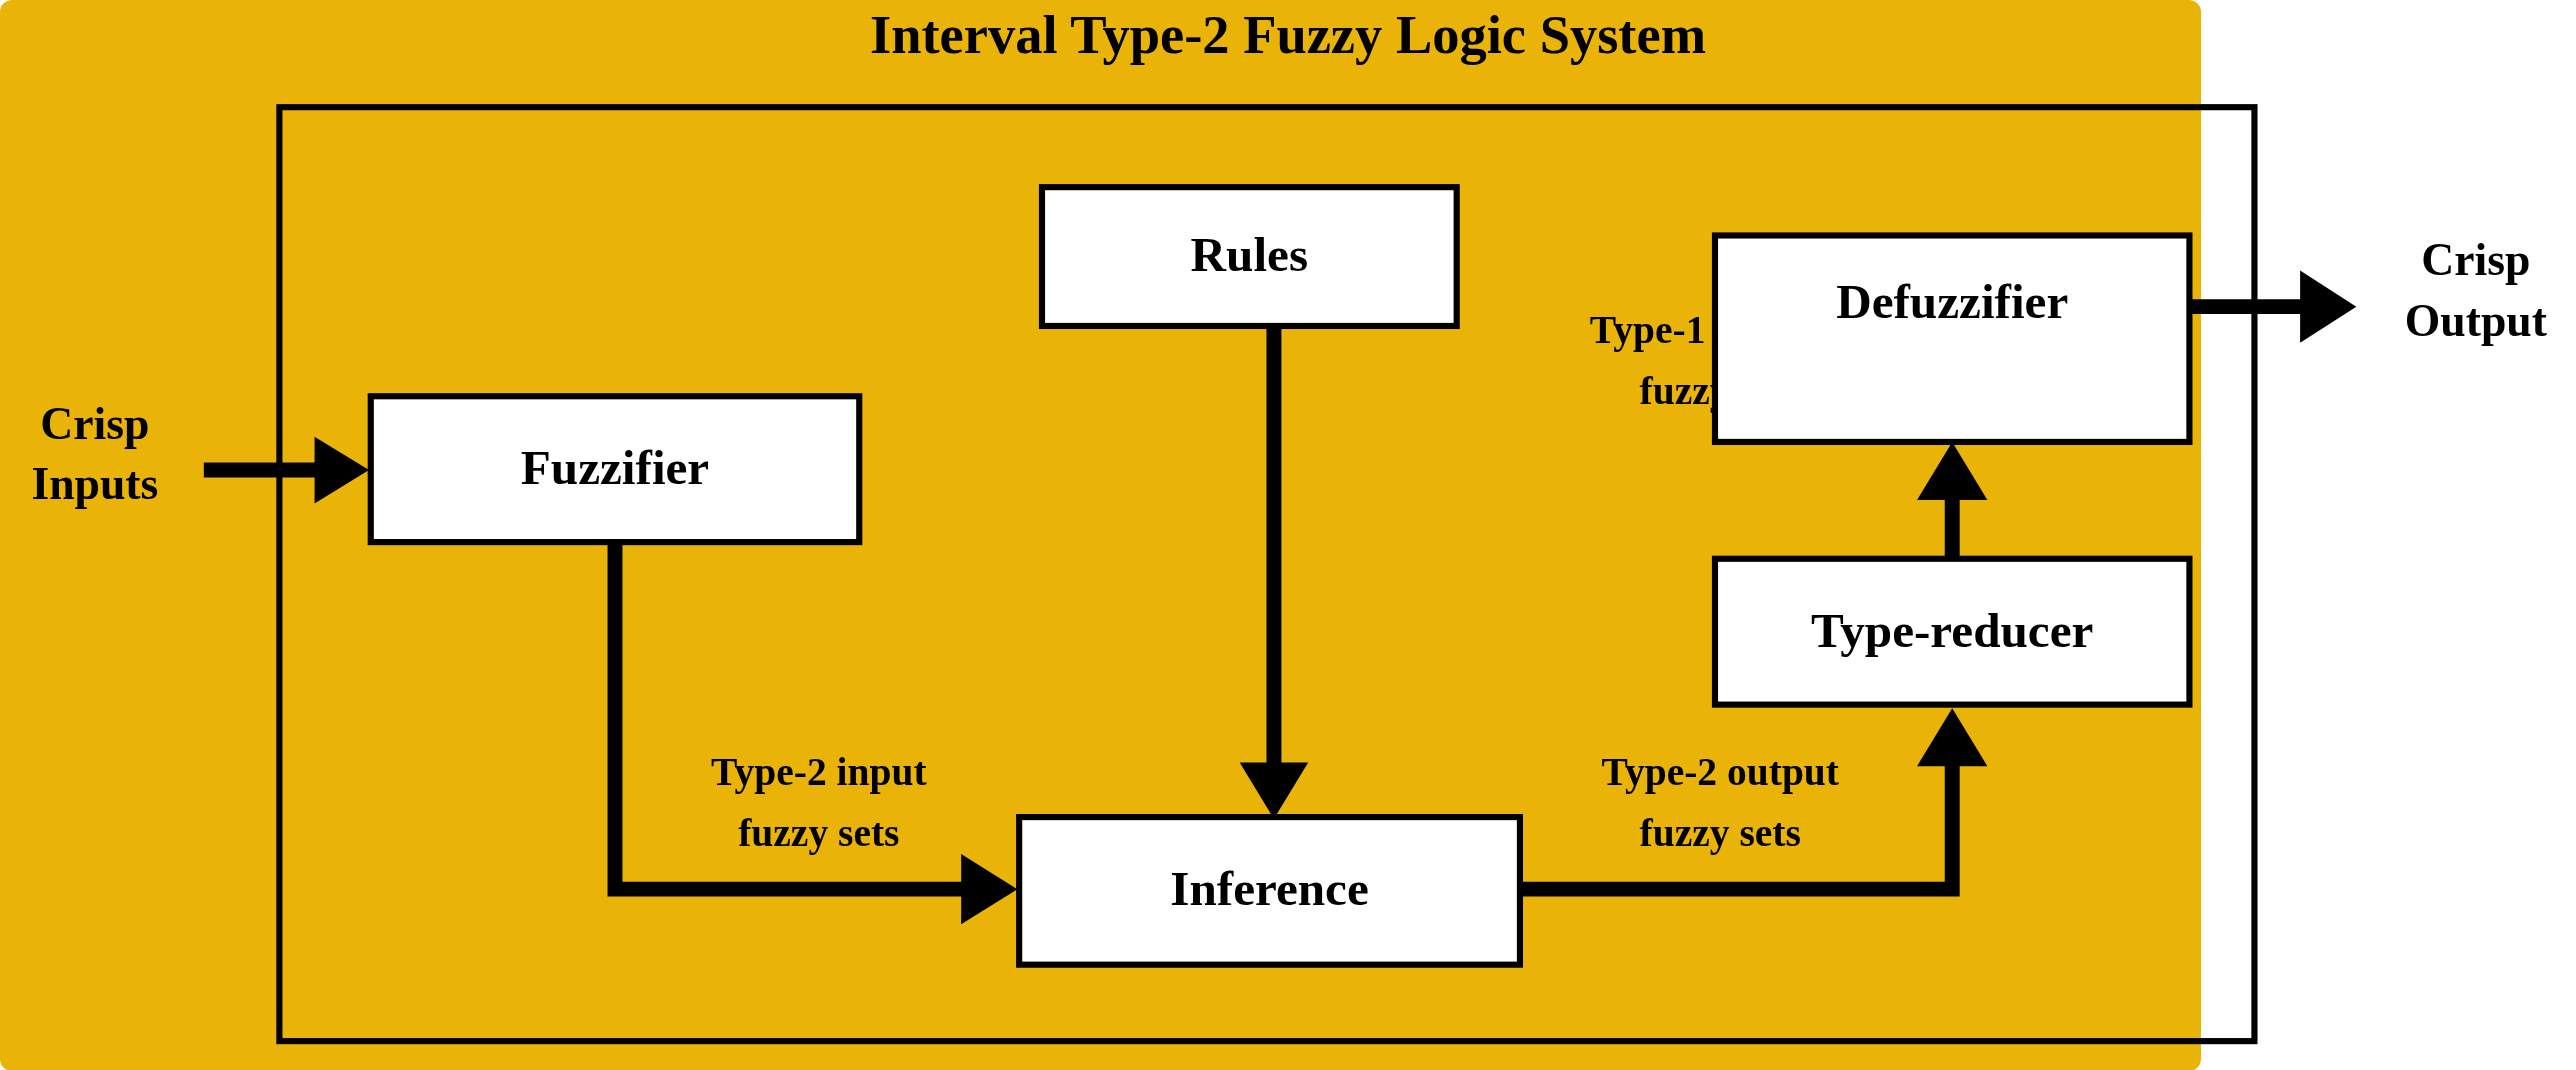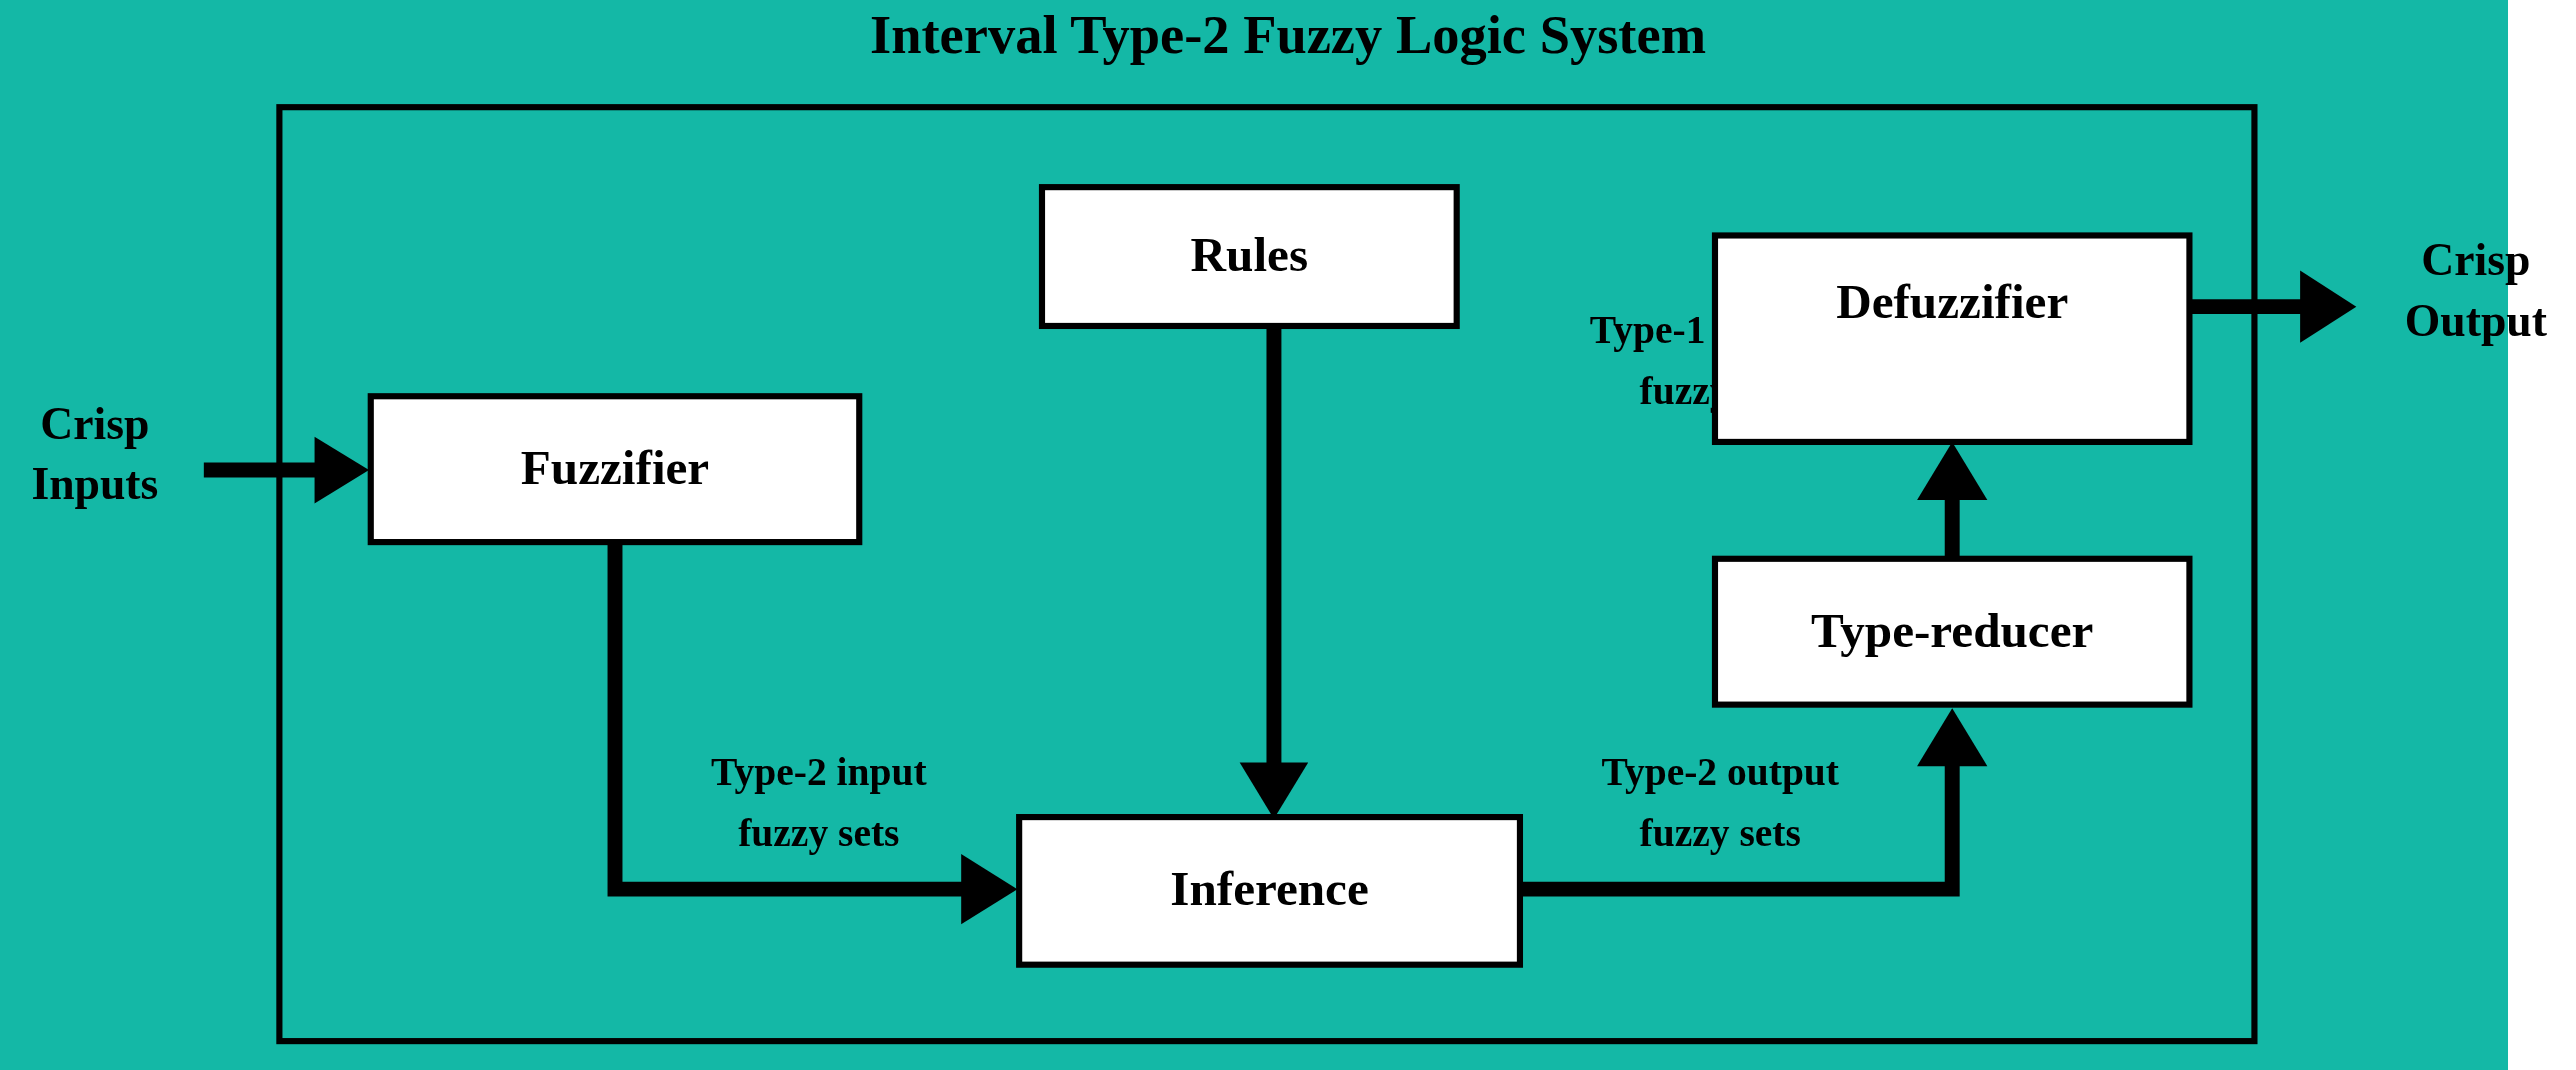--- a/index.html
+++ b/index.html
@@ -8,23 +8,24 @@
     background: #ffffff;
   }
   body {
     width: 2576px;
     height: 1071px;
     font-family: "Liberation Serif", "DejaVu Serif", serif;
     overflow: hidden;
   }
   #diagram-root {
     position: relative;
-    width: 2508px;
+    width: 2201px;
     height: 1071px;
-    background: #14b8a6;
+    background: #eab308;
+    border-radius: 12px;
   }
   svg.diagram-canvas {
     position: absolute;
     top: 0;
     left: 0;
     width: 2576px;
     height: 1071px;
   }
   .box-rect {
     fill: #ffffff;

